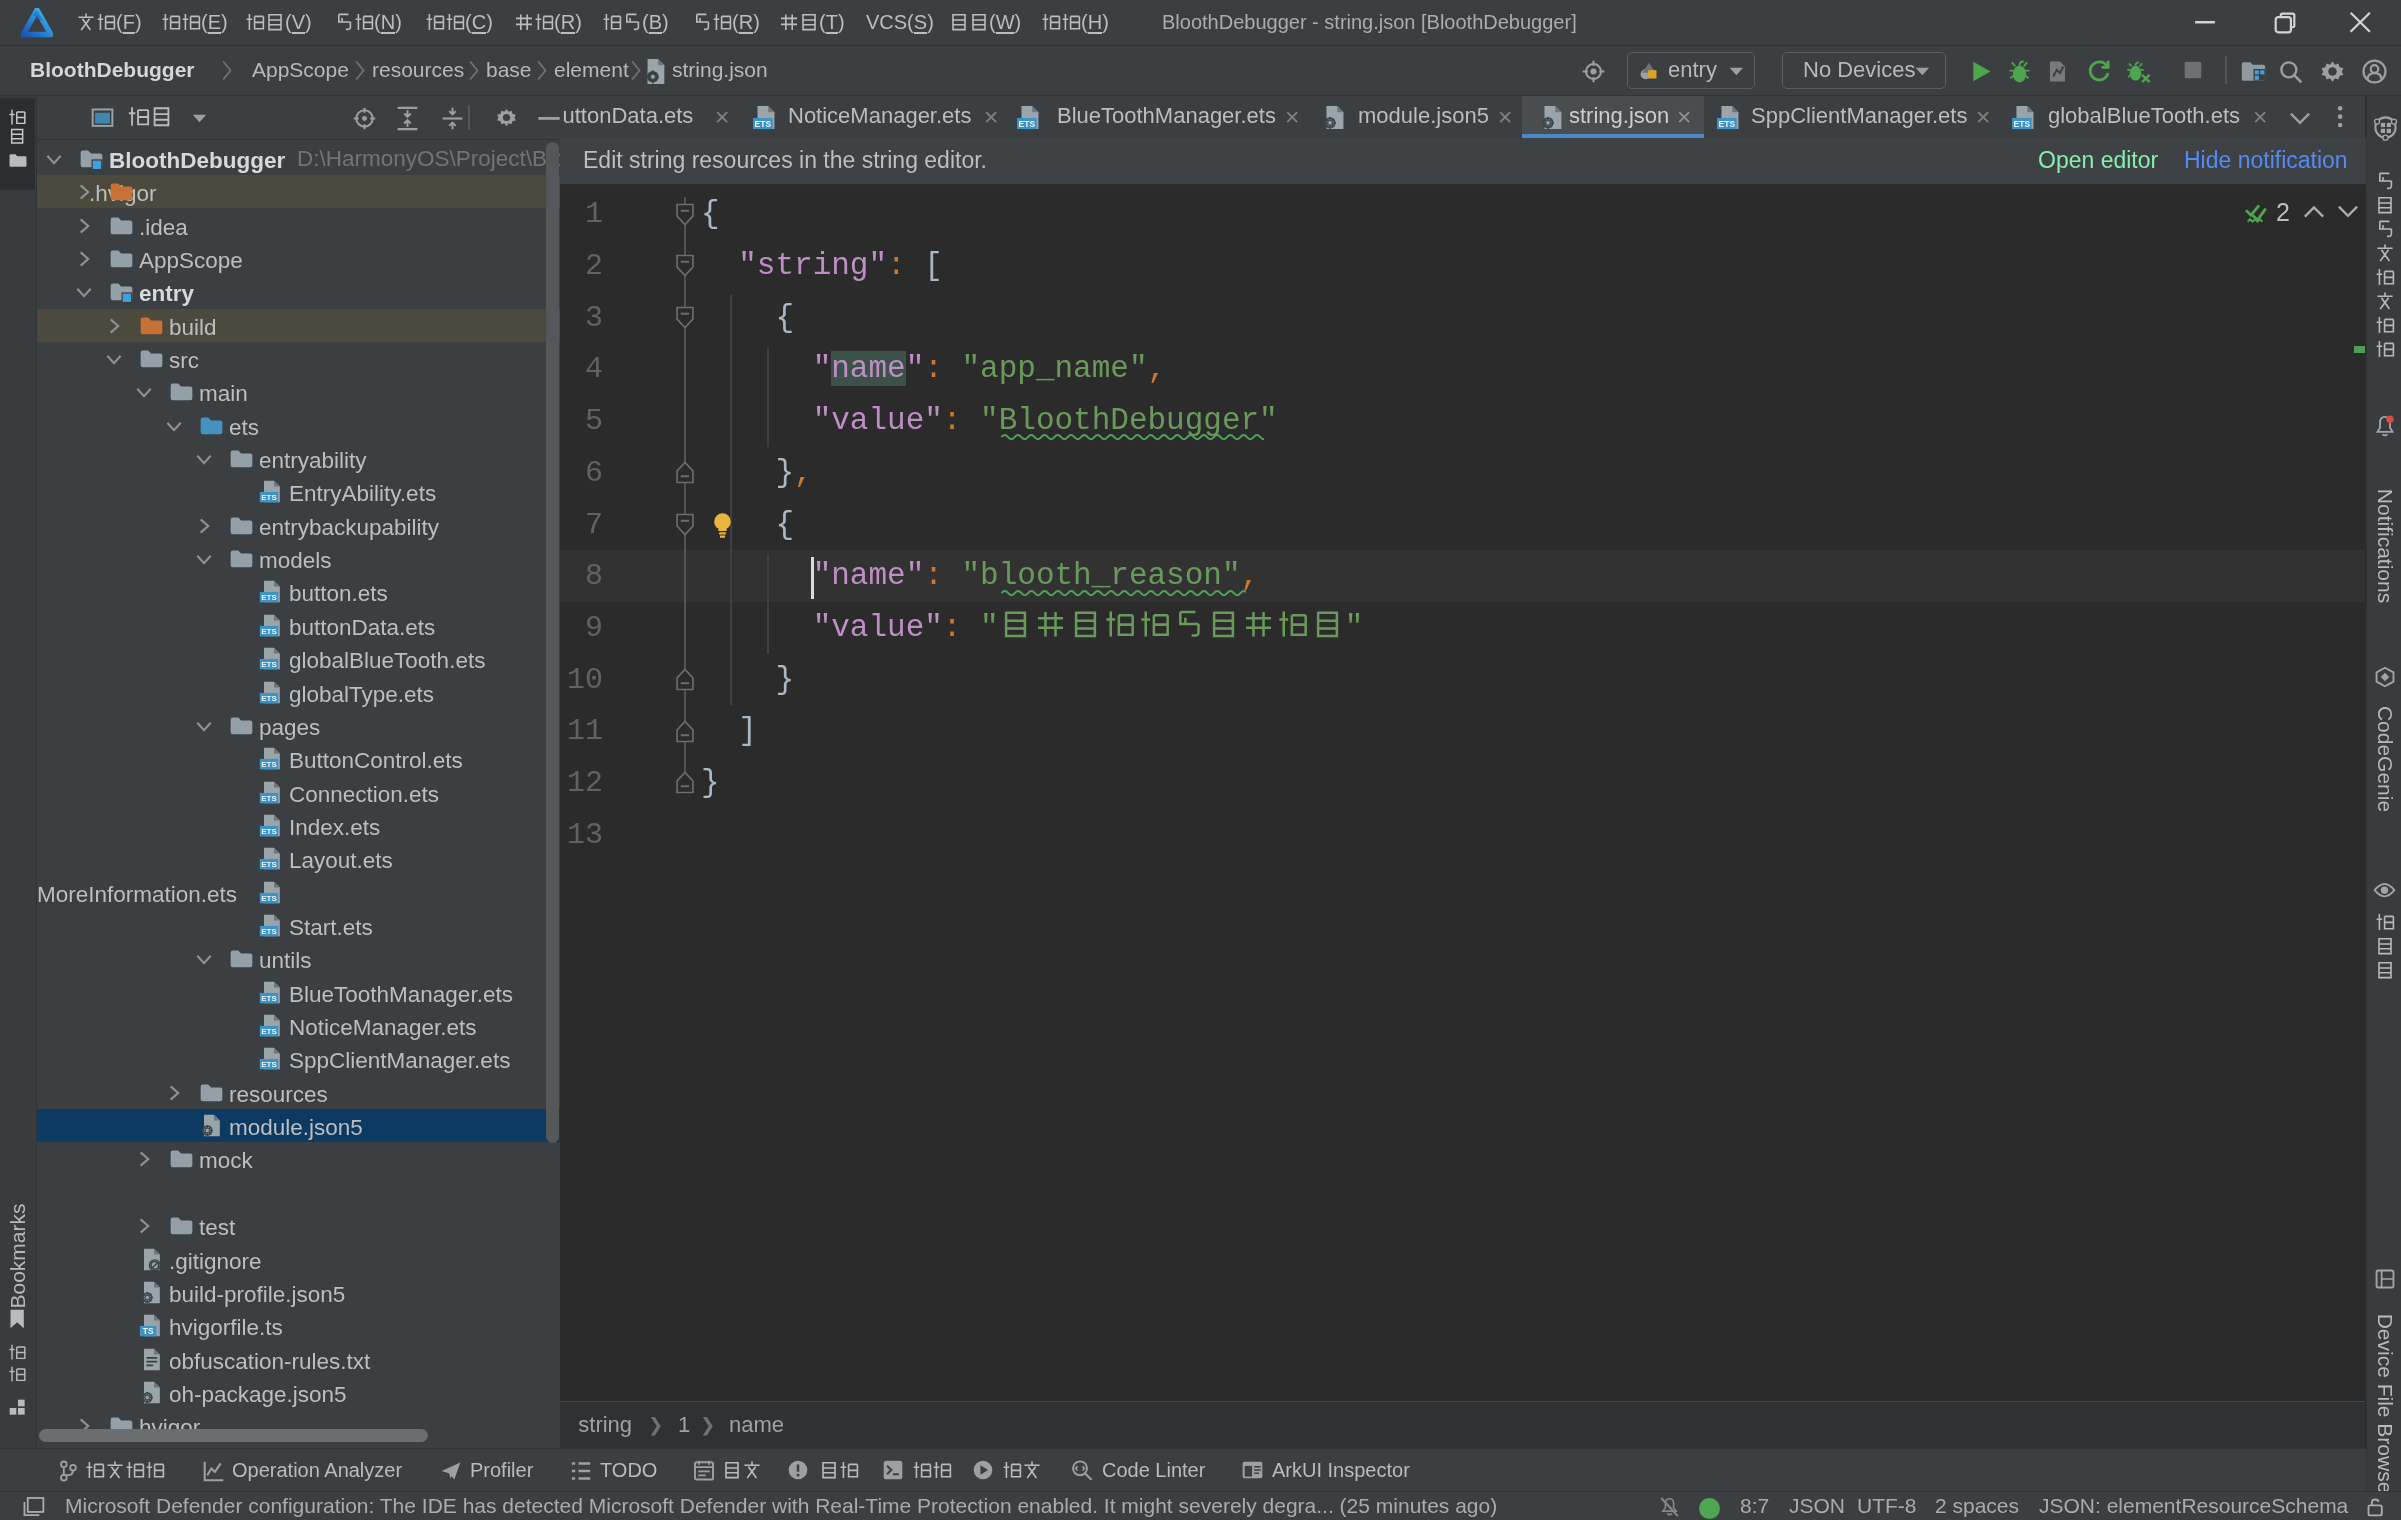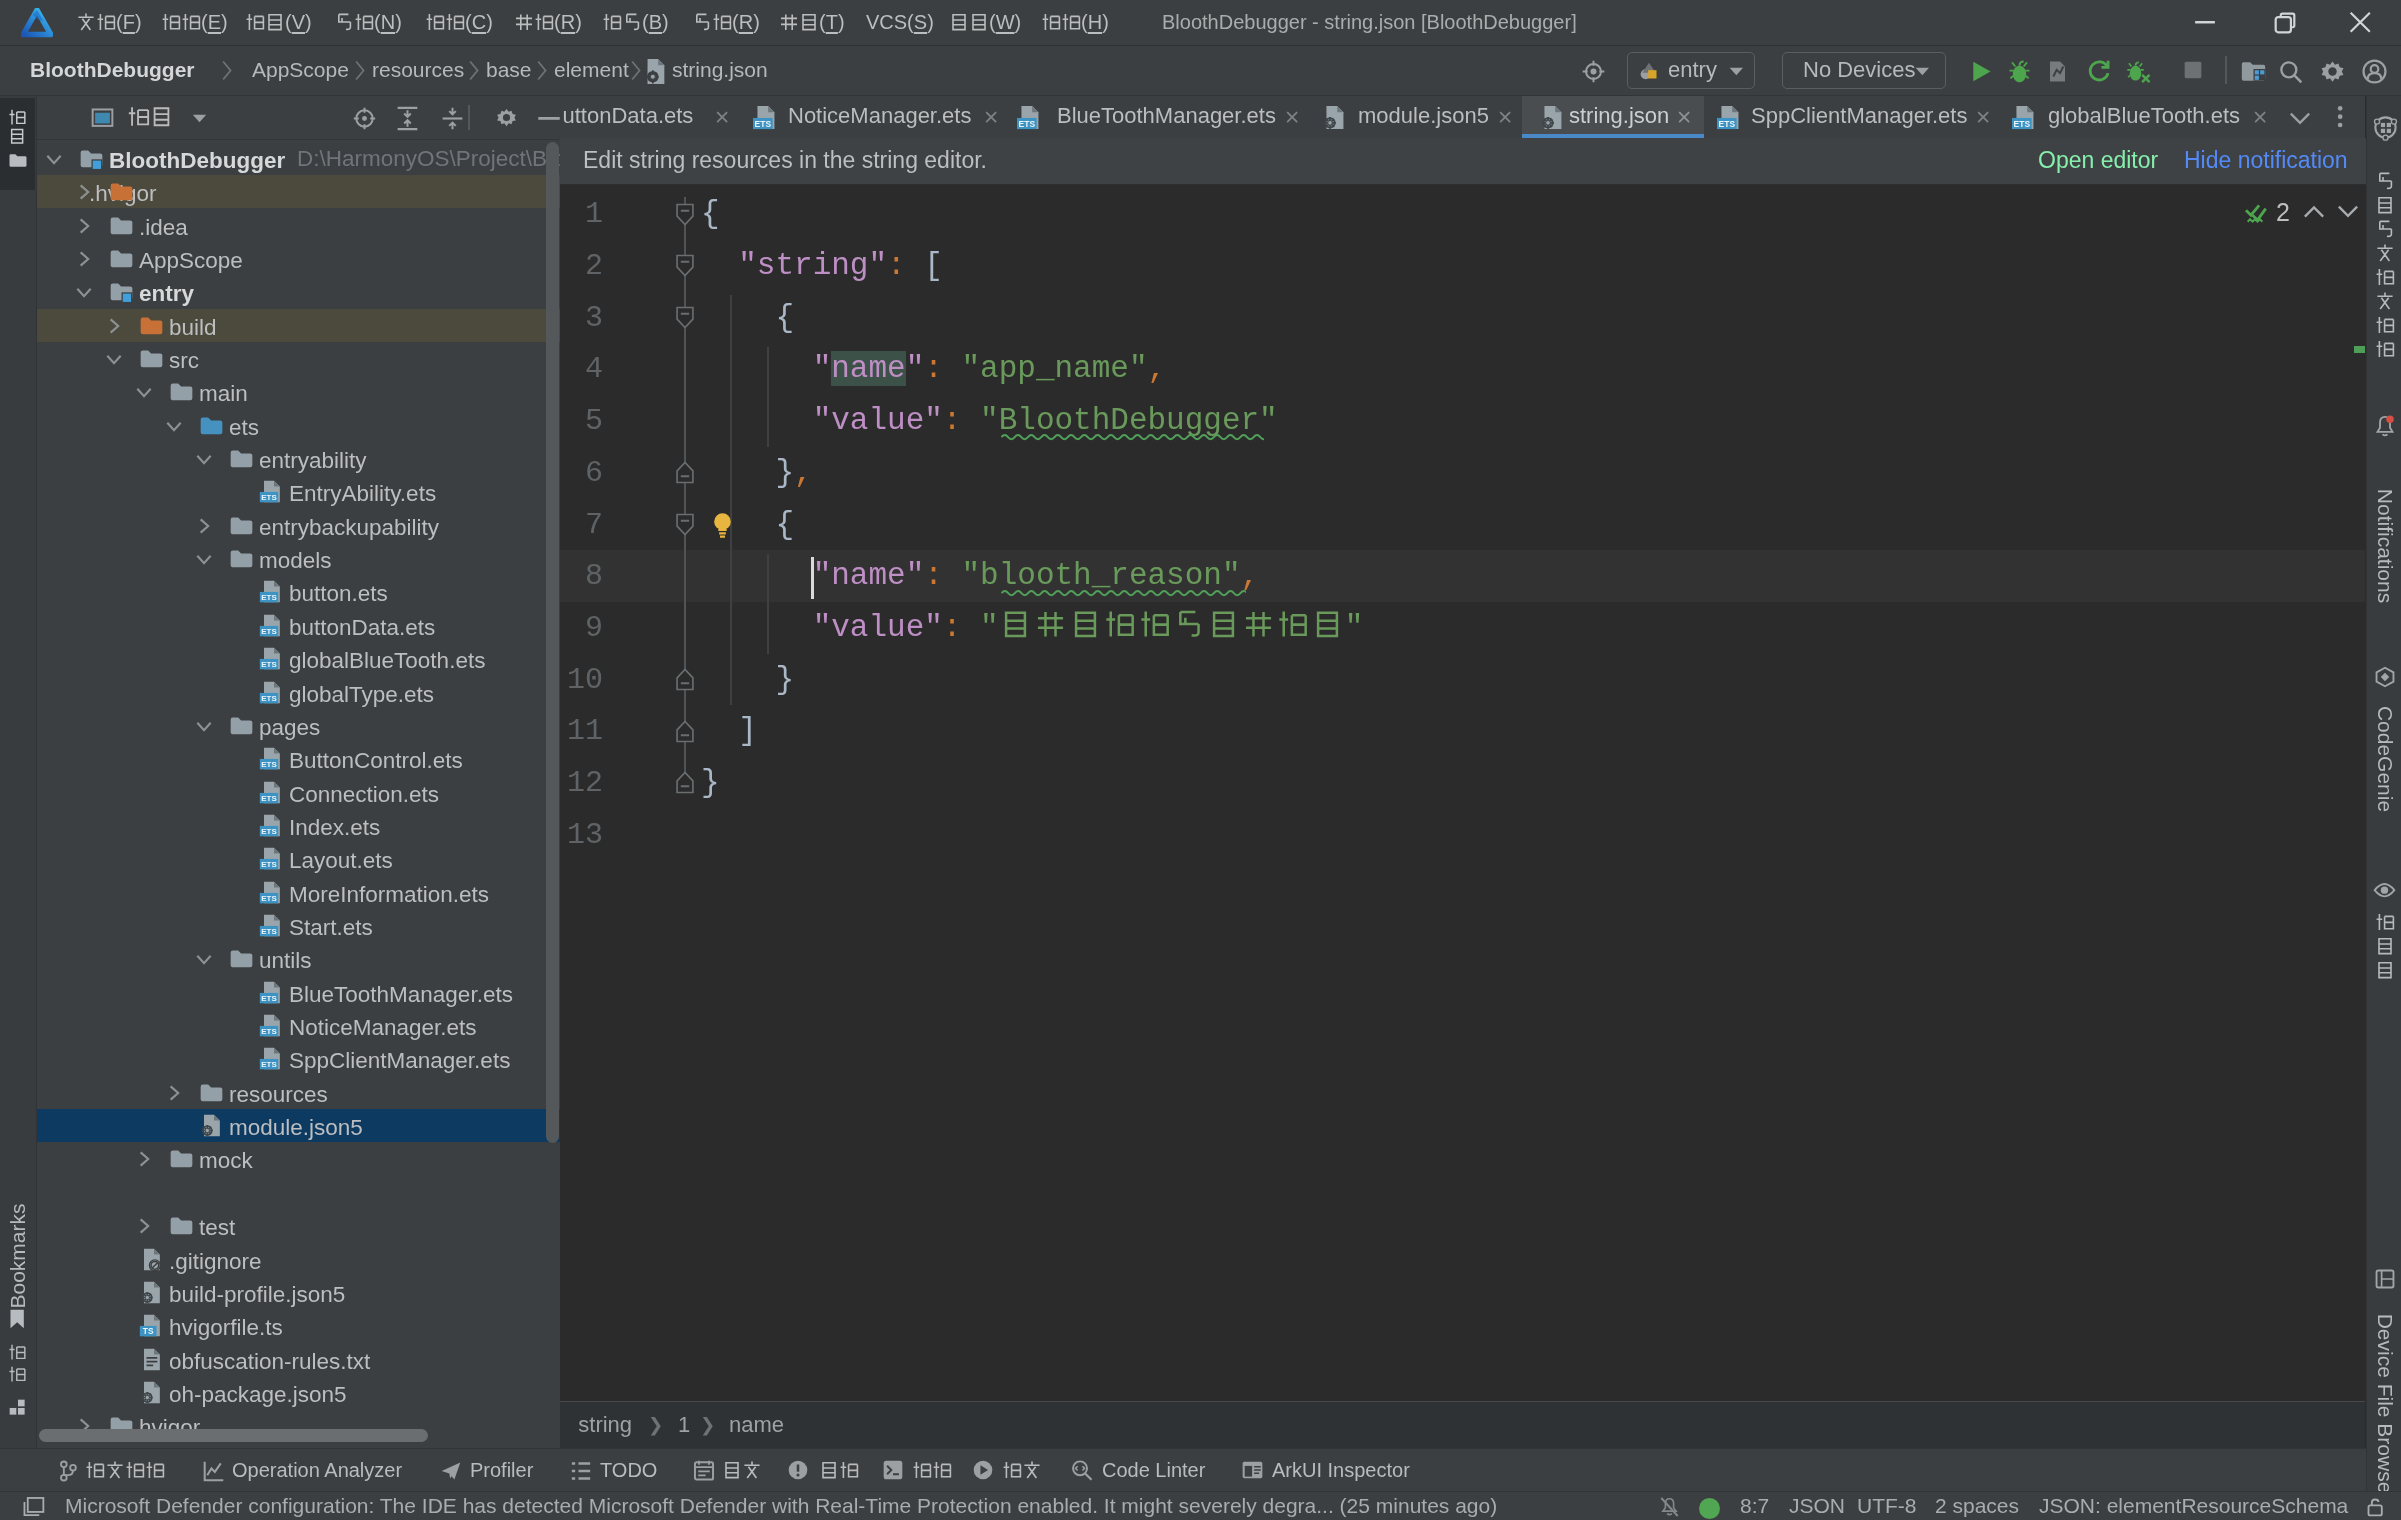--- a/index.html
+++ b/index.html
@@ -449,21 +449,21 @@
           <path d="M5 2 H17 L24 9 V28 H5 Z" fill="#9aa5ab"></path>
           <path d="M17 2 L17 9 H24 Z" fill="#6d767b"></path>
           <rect x="0" y="15.5" width="22" height="12.5" fill="#3d93c3"></rect>
           <text x="11" y="25.2" font-size="9.5" font-weight="bold" fill="#eaf4f9" text-anchor="middle" font-family="Liberation Sans">ETS</text>
         </svg><span class="nm" style="margin-left:252px">Layout.ets</span></div>
 <div class="trow" style="top:780px"><svg class="ticon" style="left:222px;font-size:27px" viewBox="0 0 28 30">
           <path d="M5 2 H17 L24 9 V28 H5 Z" fill="#9aa5ab"></path>
           <path d="M17 2 L17 9 H24 Z" fill="#6d767b"></path>
           <rect x="0" y="15.5" width="22" height="12.5" fill="#3d93c3"></rect>
           <text x="11" y="25.2" font-size="9.5" font-weight="bold" fill="#eaf4f9" text-anchor="middle" font-family="Liberation Sans">ETS</text>
-        </svg><span class="nm" style="margin-left:252px">MoreInformation.ets</span></div>
+        </svg><span class="nm" style="">MoreInformation.ets</span></div>
 <div class="trow" style="top:813px"><svg class="ticon" style="left:222px;font-size:27px" viewBox="0 0 28 30">
           <path d="M5 2 H17 L24 9 V28 H5 Z" fill="#9aa5ab"></path>
           <path d="M17 2 L17 9 H24 Z" fill="#6d767b"></path>
           <rect x="0" y="15.5" width="22" height="12.5" fill="#3d93c3"></rect>
           <text x="11" y="25.2" font-size="9.5" font-weight="bold" fill="#eaf4f9" text-anchor="middle" font-family="Liberation Sans">ETS</text>
         </svg><span class="nm" style="margin-left:252px">Start.ets</span></div>
 <div class="trow" style="top:846px"><svg class="chev" style="left:157px" viewBox="0 0 24 24">
           <path d="M4 8 L12 17 L20 8" fill="none" stroke="#8d9194" stroke-width="2.6"></path>
         </svg><svg class="ticon" style="left:192px" viewBox="0 0 30 30">
           <path d="M2 8 Q2 5.5 4.5 5.5 H11 L14.5 9 H25.5 Q28 9 28 11 V23 Q28 25.5 25.5 25.5 H4.5 Q2 25.5 2 23 Z" fill="#94a0a8"></path>

